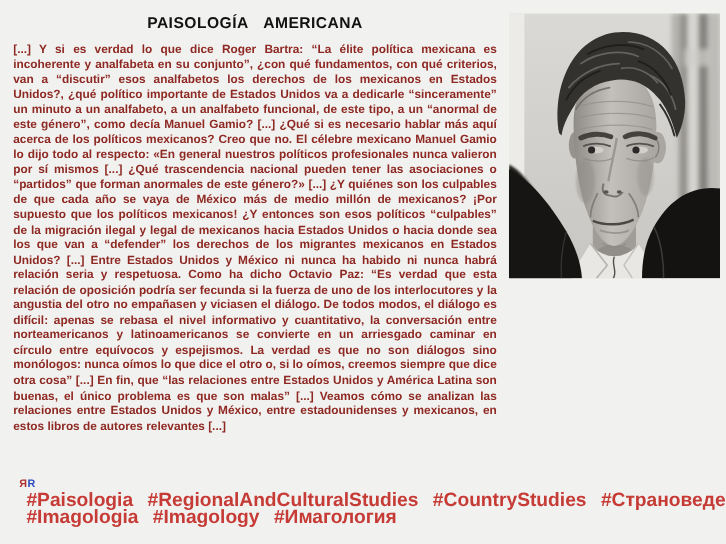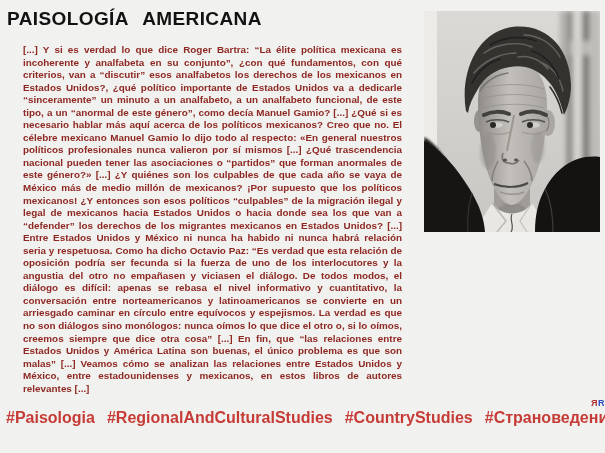--- a/index.html
+++ b/index.html
@@ -13,29 +13,30 @@
     overflow: hidden;
   }
   .text-col {
     position: absolute;
     left: 7px;
     top: 8px;
     width: 411px;
   }
   .title {
     margin: 2px 0 8px 0;
-    font-size: 19px;
+    font-size: 13px;
     line-height: 18px;
     font-weight: bold;
+    text-align: center;
     color: #121212;
     letter-spacing: 0.4px;
     word-spacing: 9px;
   }
   .body-text {
-    margin: 16px;
+    margin: 4px;
     font-size: 9.9px;
     line-height: 12.55px;
     font-weight: bold;
     color: #8E2822;
     text-align: justify;
   }
   .photo-fig {
     position: absolute;
     left: 424px;
     top: 11px;
@@ -53,21 +54,22 @@
     font-size: 13px;
     font-weight: bold;
     color: #121212;
     word-spacing: 3px;
   }
   .footer {
     position: absolute;
     left: 0;
     right: 0;
     top: 398px;
-    text-align: right;
+    text-align: left;
+    padding-left: 16px;
   }
   .logo {
     font-size: 9px;
     line-height: 10px;
     font-weight: bold;
     letter-spacing: 0.5px;
     margin-bottom: 3px;
   }
   .logo-ya { color: #B03030; }
   .logo-r  { color: #2B4BBF; }
@@ -199,15 +201,18 @@
         <path d="M78,192 C84,196 92,196 98,192" fill="none" stroke="#8b8884" stroke-width="1" opacity="0.8"></path>
       </svg>
     </div>
   </figure>
 
   <div class="footer">
     <div class="logo"><span class="logo-ya">Я</span><span class="logo-r">R</span></div>
     <div class="hashline">
       <span class="tag">#Paisologia</span><span class="tag">#RegionalAndCulturalStudies</span><span class="tag">#CountryStudies</span><span class="tag">#Страноведение</span>
     </div>
+    <div class="hashline">
+      <span class="tag">#Imagologia</span><span class="tag">#Imagology</span><span class="tag">#Имагология</span>
+    </div>
   </div>
 
 </div>
 
 </body></html>

